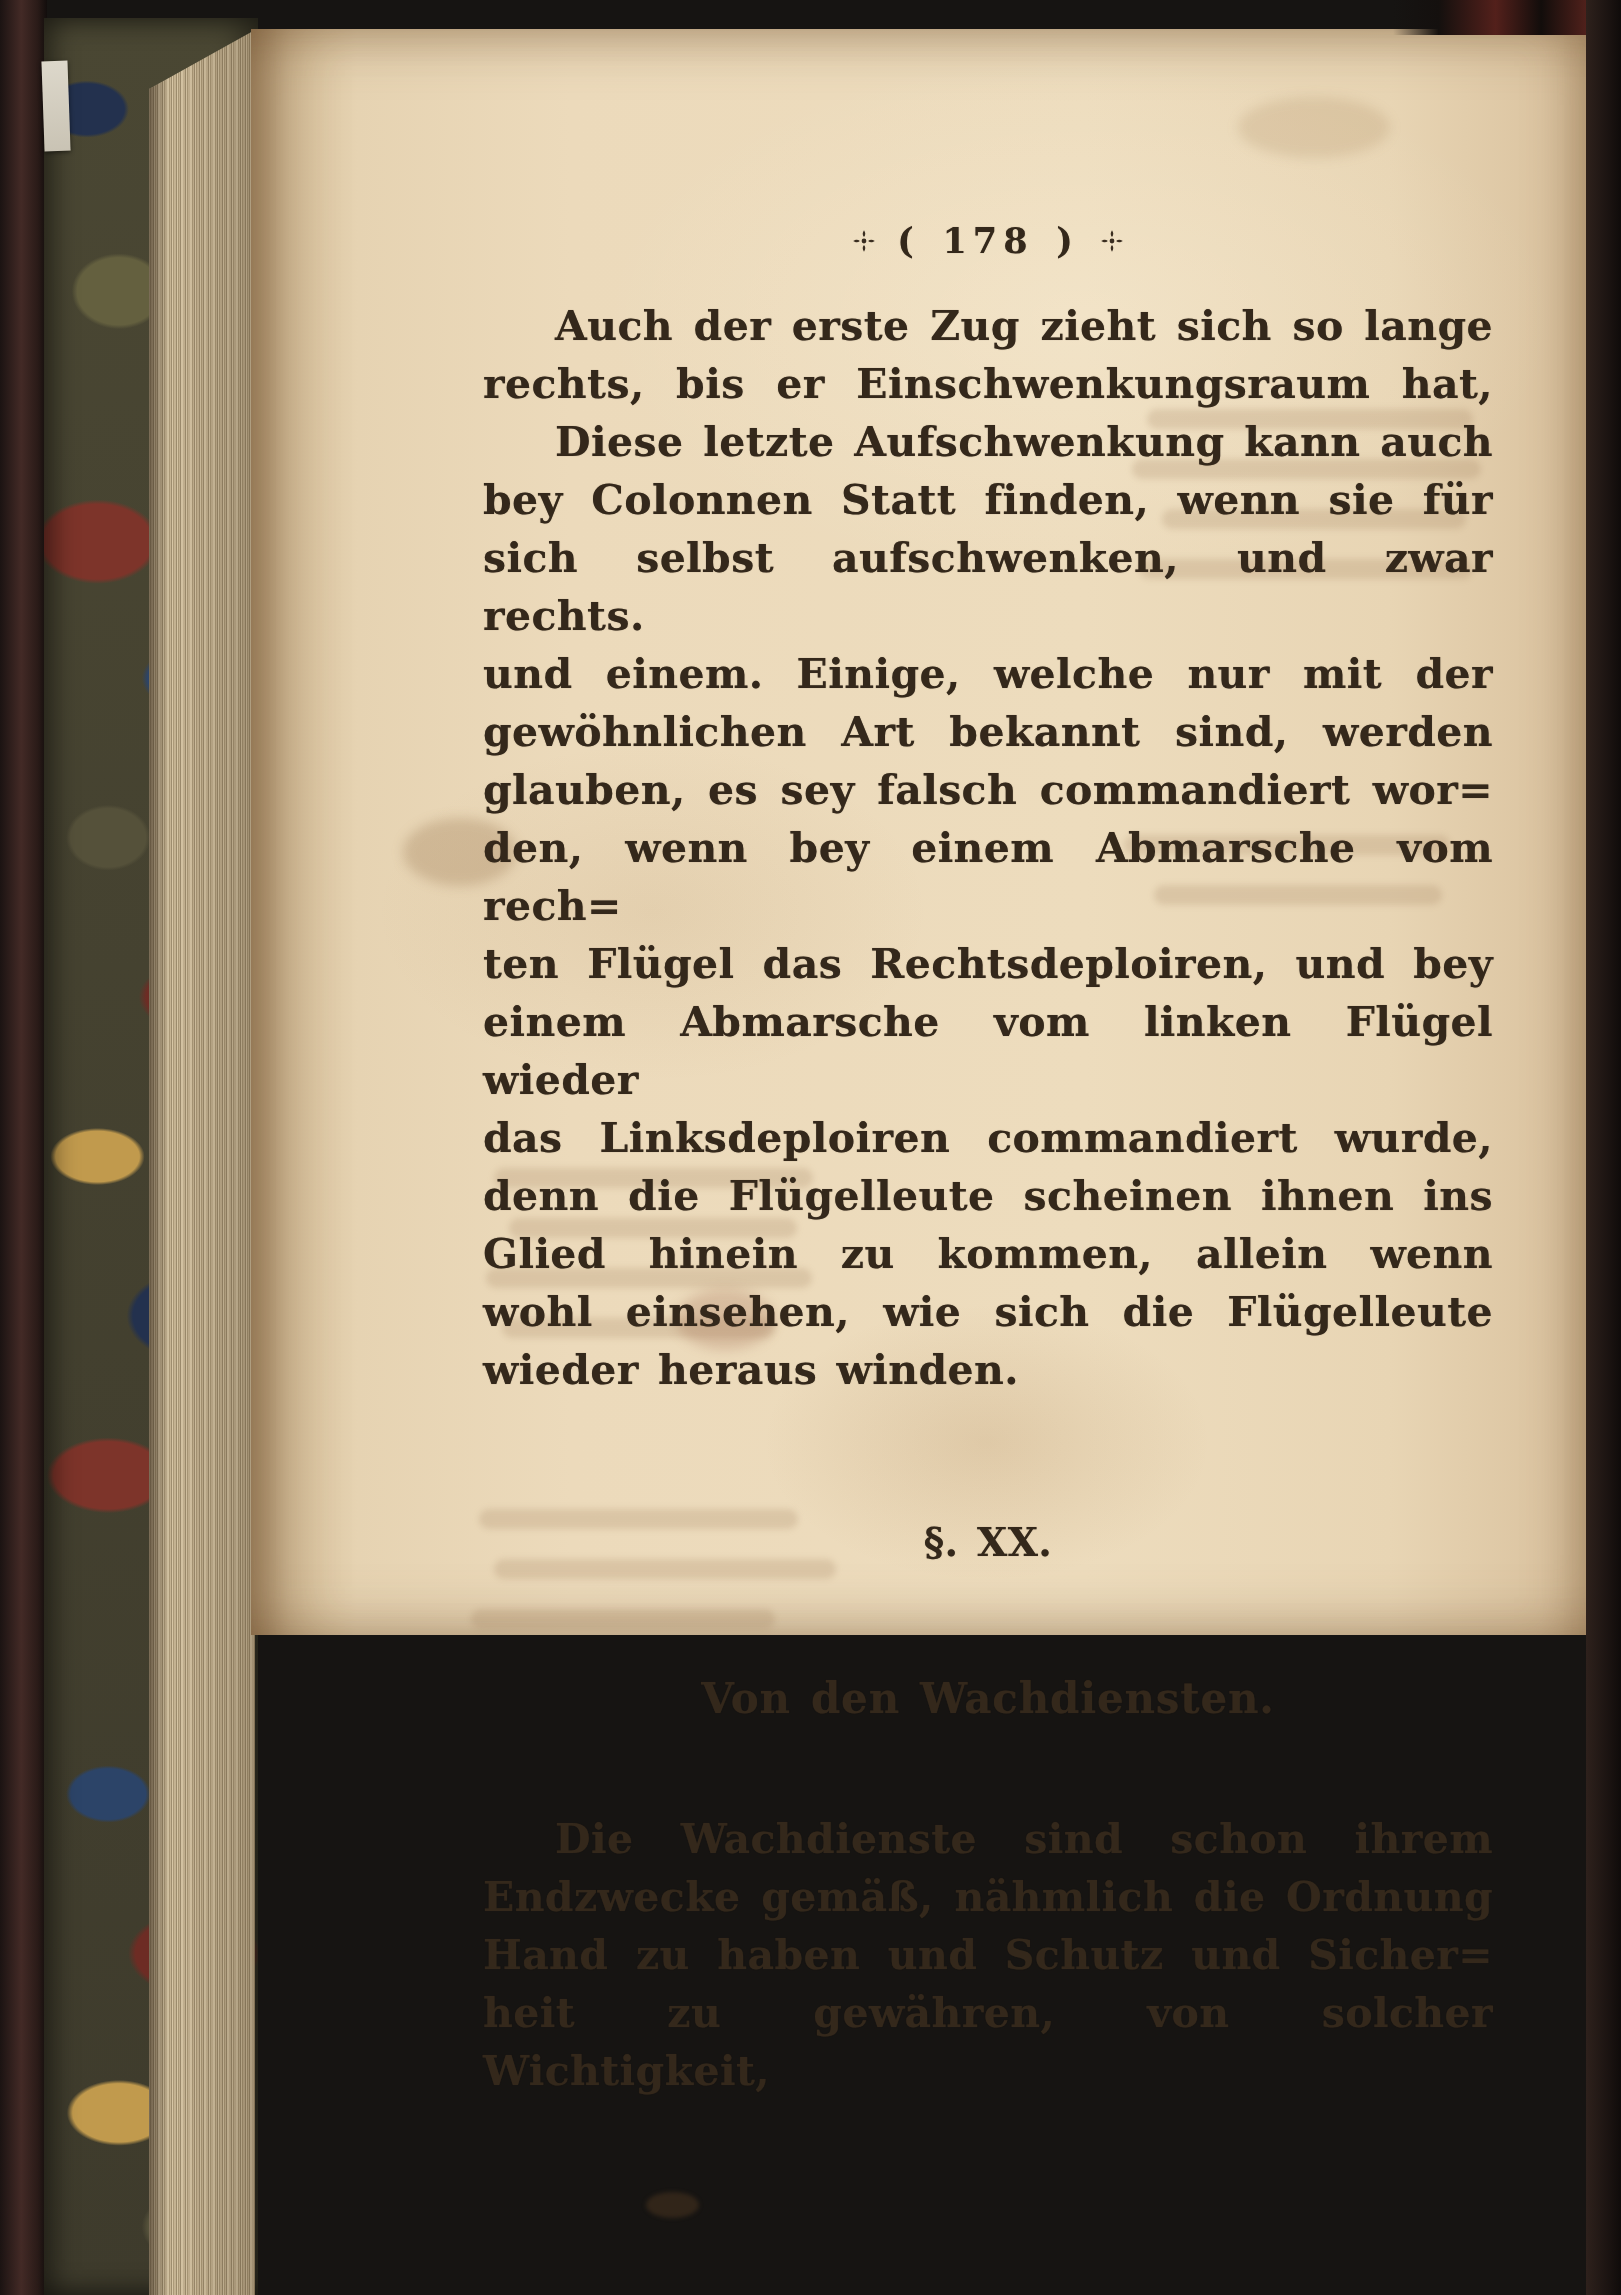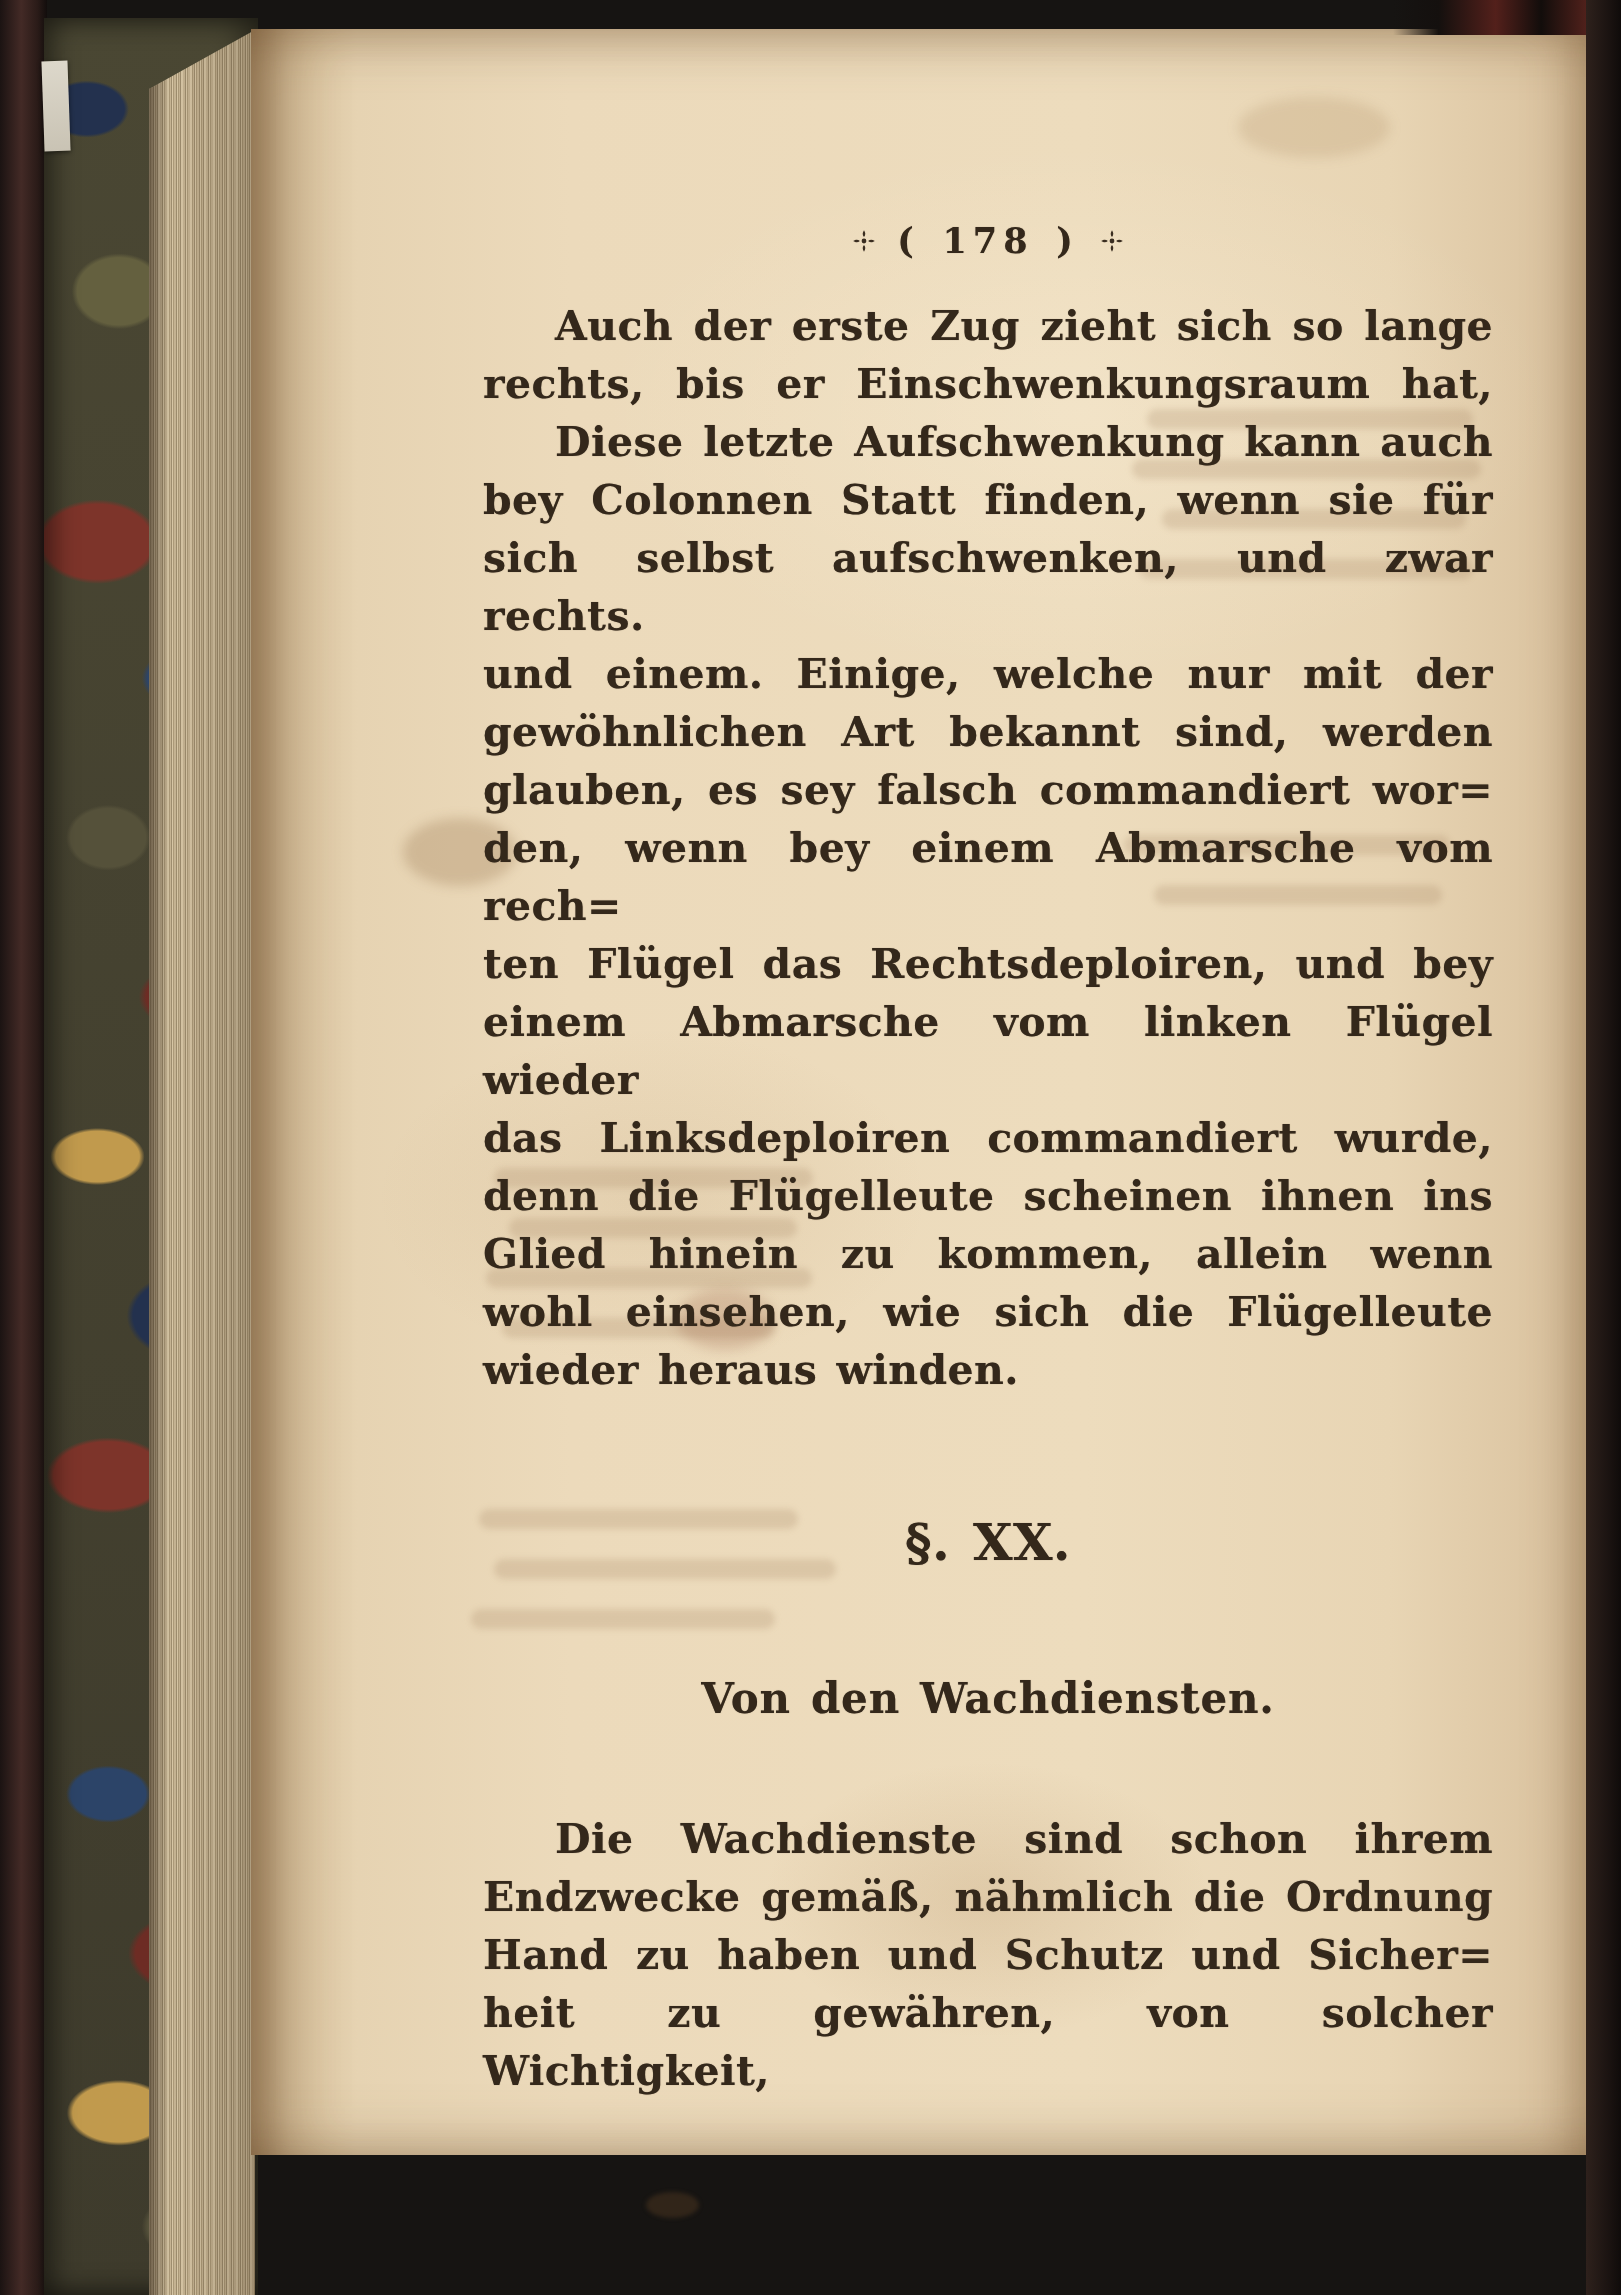--- a/index.html
+++ b/index.html
@@ -50,21 +50,21 @@
   }
 
   .slip{
     position:absolute;left:43px;top:61px;width:26px;height:90px;
     background:linear-gradient(180deg,#ddd8cb,#c9c3b4);
     transform:rotate(-2deg);box-shadow:0 1.5px 4.6px rgba(0,0,0,.5);
   }
 
   
   .page{
-    position:absolute;left:251px;top:29px;width:1338px;height:2126px;
+    position:absolute;left:251px;top:29px;width:1338px;height:1606px;
     background:
       radial-gradient(ellipse 683px 380px at 62% 18%, rgba(255,246,226,.28), transparent 70%),
       radial-gradient(ellipse 395px 243px at 30% 55%, rgba(150,110,60,.10), transparent 70%),
       radial-gradient(ellipse 319px 197px at 55% 88%, rgba(150,105,55,.16), transparent 70%),
       linear-gradient(90deg,#c3a87f 0px,#d9c29c 38px,#e6d3b2 106px,#ecdabb 319px,var(--paper,#eddcbd) 835px,#e8d5b4 1139px,#dcc5a2 1290px,#d2ba96 100%);
     box-shadow:
       inset 53px 0 68px -34px rgba(80,50,25,.5),
       inset -38px 0 53px -26.6px rgba(110,75,40,.40),
       inset 0 46px 53px -34px rgba(120,85,45,.35),
       inset 0 -46px 61px -38px rgba(120,85,45,.30);
@@ -93,21 +93,21 @@
     text-shadow:0 0 0.8px rgba(52,40,27,.55);
   }
   .pagehead{
     display:flex;justify-content:center;align-items:center;gap:20px;
     font-size:35px;letter-spacing:6px;margin-bottom:35px;line-height:43px;
   }
   .orn{display:inline-flex;align-items:center;}
   .tline{text-align:justify;text-align-last:justify;}
   .tline.indent{text-indent:72px;}
   .tline.leftlast{text-align-last:left;}
-  .section-mark{margin-top:114px;text-align:center;font-size:51px;}
+  .section-mark{margin-top:114px;text-align:center;font-size:39px;}
   .section-title{margin-top:99px;text-align:center;font-size:42px;letter-spacing:0.8px;}
   .para-final{margin-top:82px;}
 </style>
 </head>
 <body>
 
 <div class="scene">
 
   <div class="cover-left"></div>
   <div class="marble"></div>

